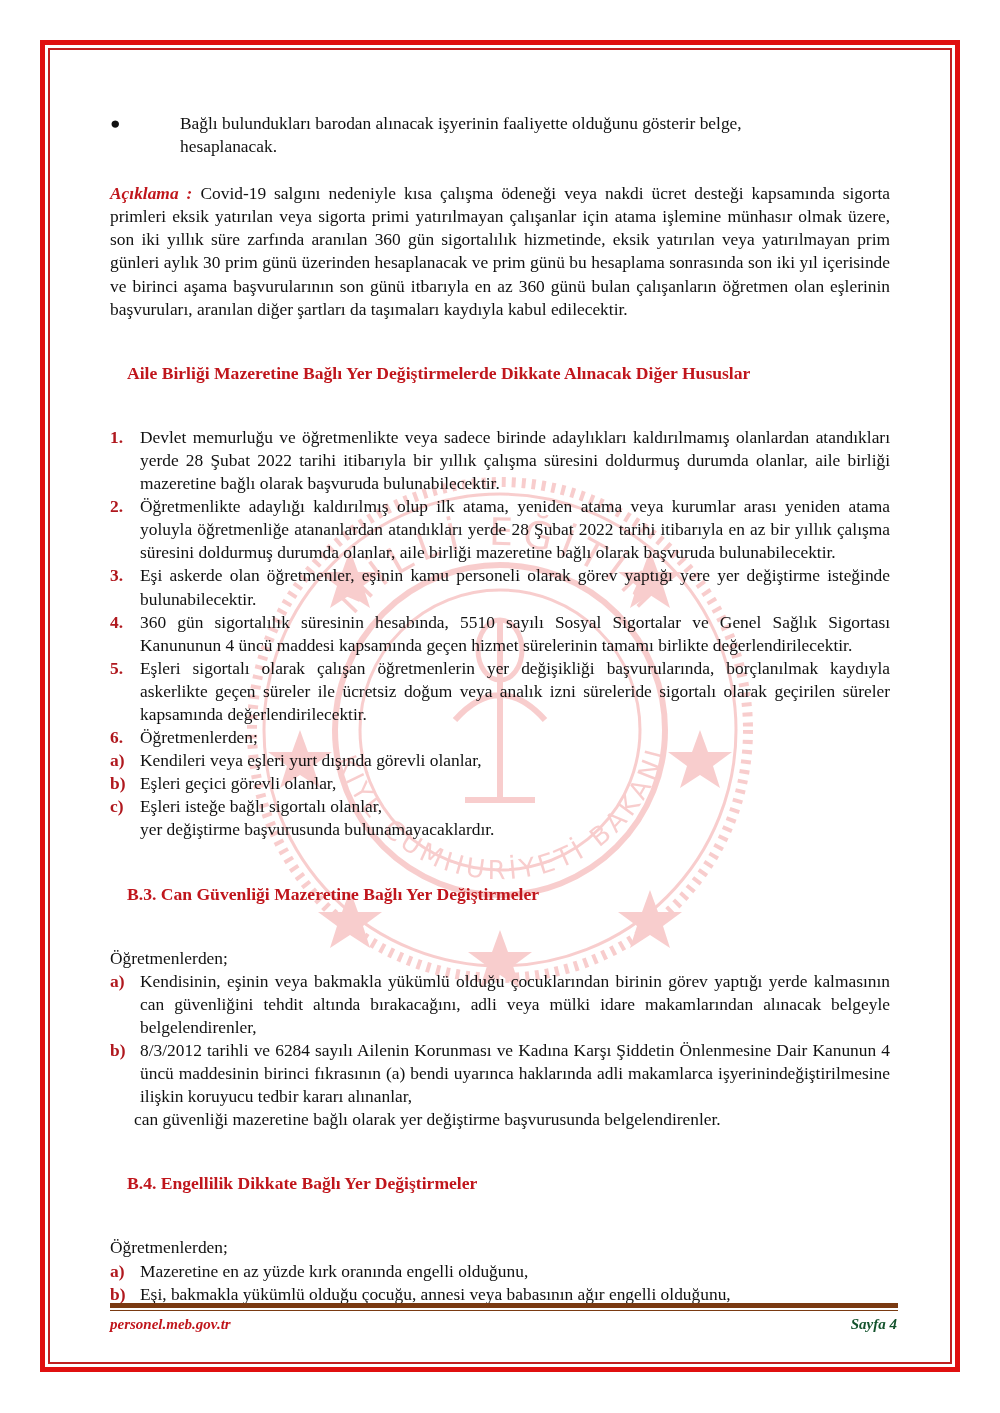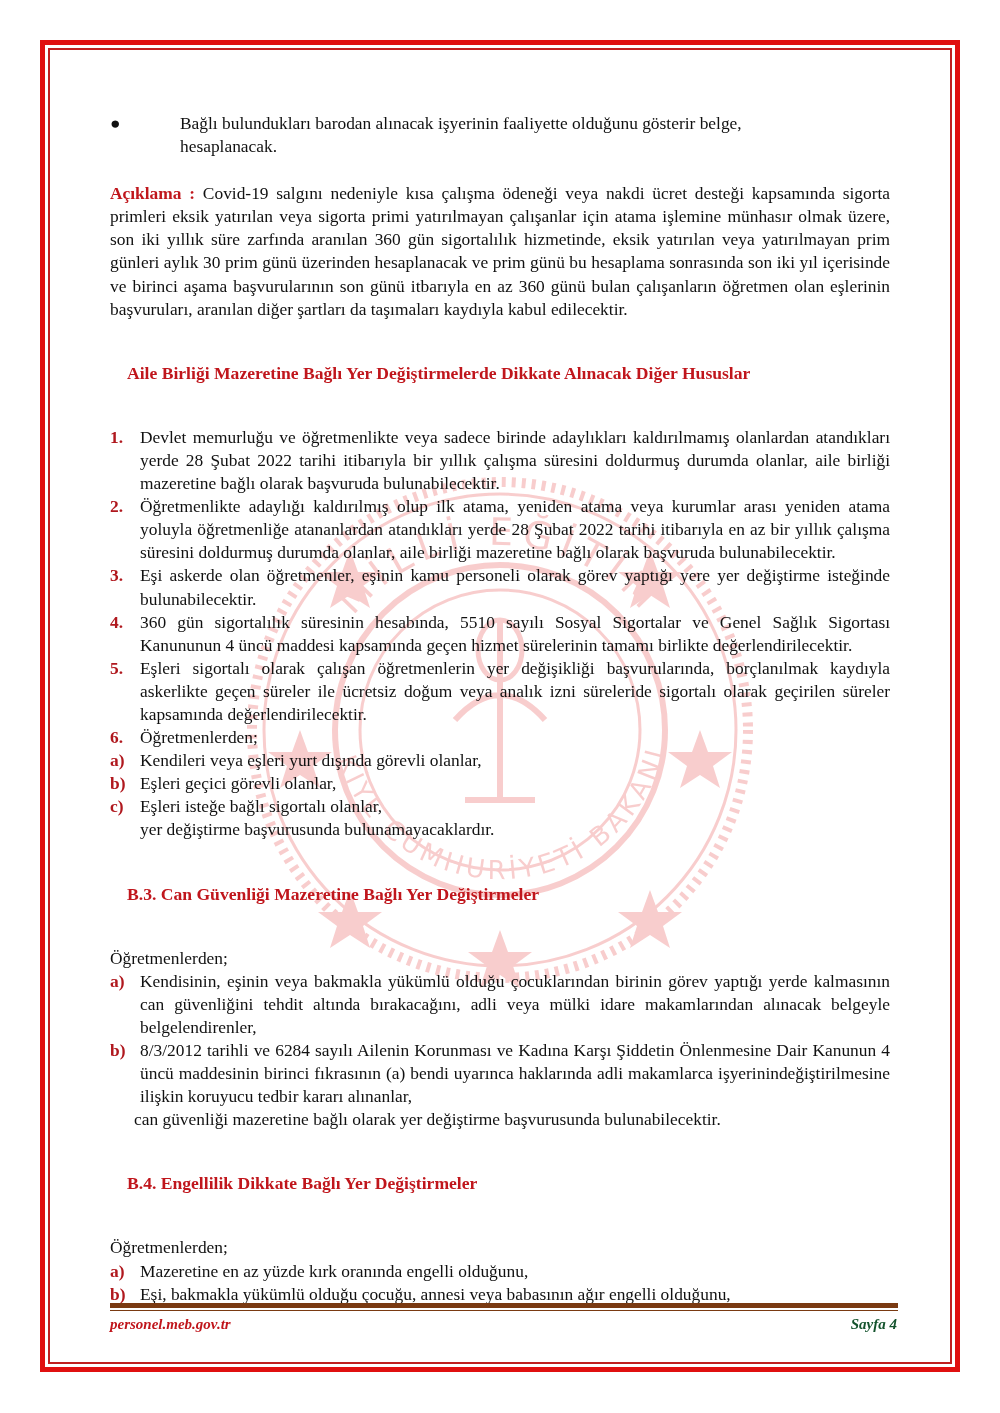--- a/index.html
+++ b/index.html
@@ -5,21 +5,21 @@
     html, body { margin:0; padding:0; background:#ffffff; }
     body { width:1000px; height:1413px; position:relative; overflow:hidden;
       font-family:"Liberation Serif","DejaVu Serif",serif; color:#111; }
     .border-outer { position:absolute; left:40px; top:40px; width:910px; height:1322px;
       border:5px solid #e01010; }
     .border-inner { position:absolute; left:48px; top:48px; width:902px; height:1314px;
       border:2px solid #c02020; box-sizing:border-box; width:904px; height:1316px; }
     .watermark { position:absolute; left:240px; top:470px; width:520px; height:520px; opacity:0.22; }
     .content { position:absolute; left:110px; top:112px; width:780px; font-size:17.4px; line-height:23.1px; }
     .p { margin:0; text-align:justify; }
-    .red { color:#c0161c; font-weight:bold; }
+    .red { color:#c0161c; font-weight:bold;font-style:italic; }
     .heading { color:#c0161c; font-weight:bold; font-size:17.6px; margin:17px; }
     .row { display:flex; align-items:flex-start; }
     .num { width:30px; flex:0 0 30px; color:#b0181e; font-weight:bold; }
     .let { width:30px; flex:0 0 30px; color:#b0181e; font-weight:bold; }
     .txt { flex:1; text-align:justify; }
     .bullet { width:30px; flex:0 0 30px; }
     .indent { padding-left:30px; }
     .footer-line1 { position:absolute; left:110px; top:1303px; width:788px; height:5px; background:#7a3a12; }
     .footer-line2 { position:absolute; left:110px; top:1310px; width:788px; height:1px; background:#7a3a12; }
     .footer-left { position:absolute; left:110px; top:1316px; font-style:italic; font-weight:bold; color:#c0161c; font-size:15px; }
@@ -133,21 +133,21 @@
 
   <div>Öğretmenlerden;</div>
   <div class="row">
       <span class="let">a)</span>
       <span class="txt">Kendisinin, eşinin veya bakmakla yükümlü olduğu çocuklarından birinin görev yaptığı yerde kalmasının can güvenliğini tehdit altında bırakacağını, adli veya mülki idare makamlarından alınacak belgeyle belgelendirenler,</span>
     </div>
   <div class="row">
       <span class="let">b)</span>
       <span class="txt">8/3/2012 tarihli ve 6284 sayılı Ailenin Korunması ve Kadına Karşı Şiddetin Önlenmesine Dair Kanunun 4 üncü maddesinin birinci fıkrasının (a) bendi uyarınca haklarında adli makamlarca işyerinindeğiştirilmesine ilişkin koruyucu tedbir kararı alınanlar,</span>
     </div>
-  <div style="padding-left:24px">can güvenliği mazeretine bağlı olarak yer değiştirme başvurusunda bulunabilecektir.</div>
+  <div style="padding-left:24px">can güvenliği mazeretine bağlı olarak yer değiştirme başvurusunda belgelendirenler.</div>
 
   <div class="gap-m"></div>
 
   <h2 class="heading">B.4. Engellilik Dikkate Bağlı Yer Değiştirmeler</h2>
 
   <div class="gap-m"></div>
 
   <div>Öğretmenlerden;</div>
   <div class="row">
       <span class="let">a)</span>

